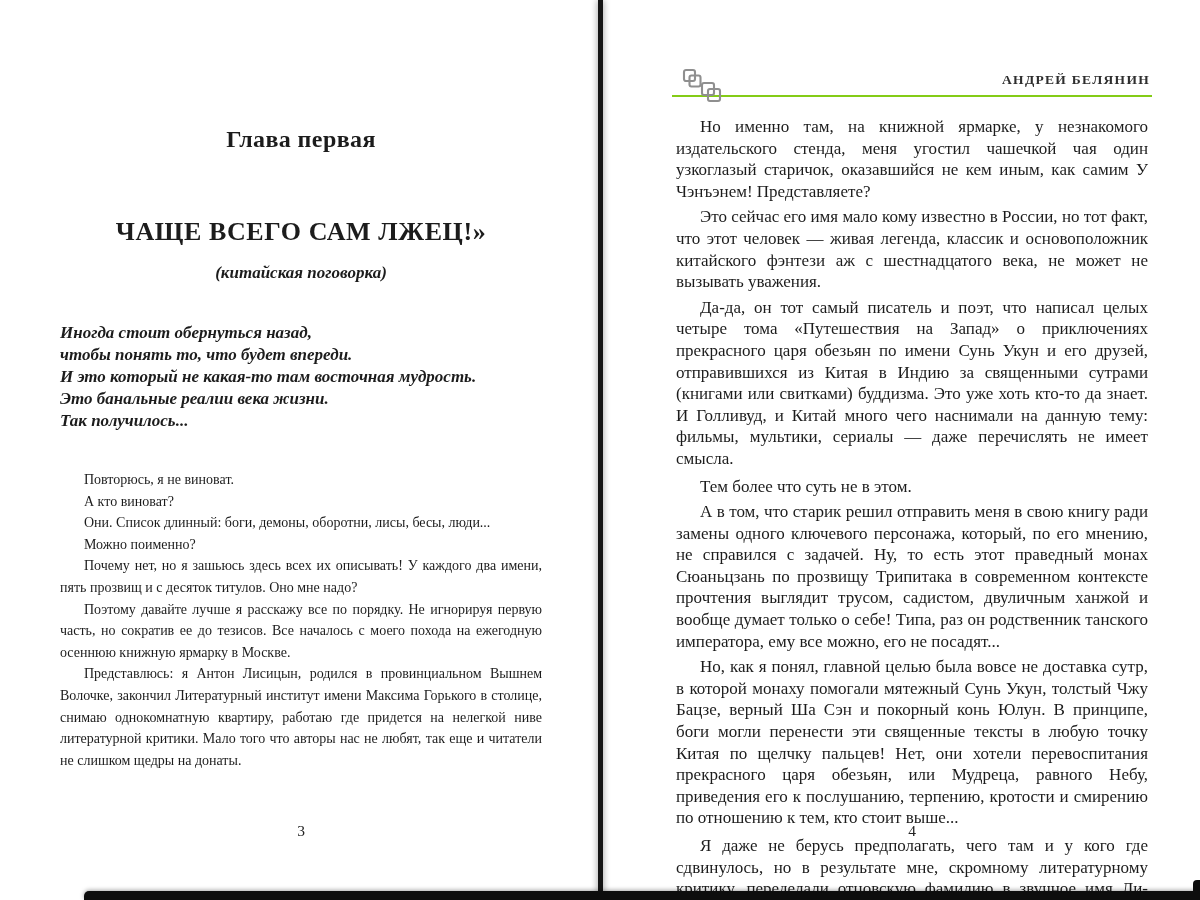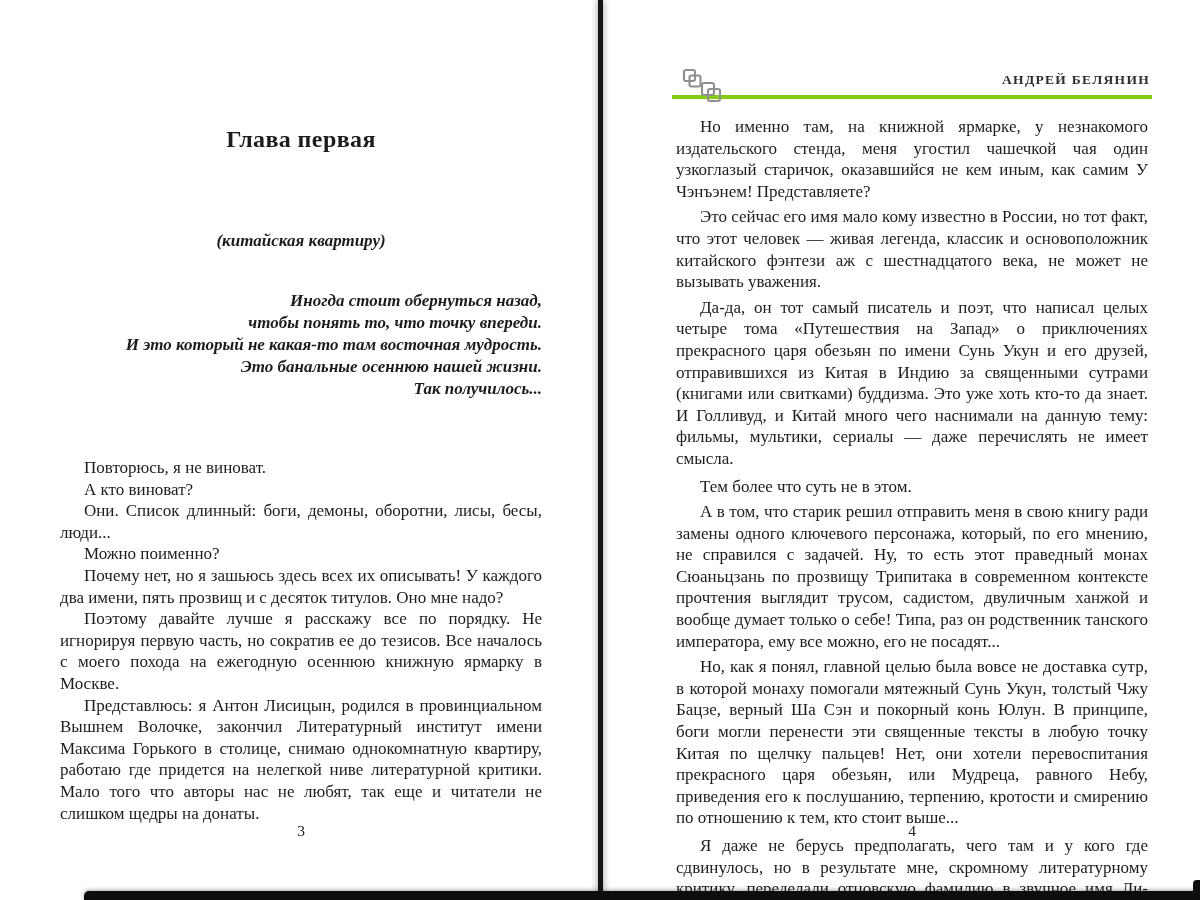--- a/index.html
+++ b/index.html
@@ -61,41 +61,41 @@
   }
   .subtitle {
     margin: 15px 0 0 0;
     text-align: center;
     font-size: 17px;
     font-weight: bold;
     font-style: italic;
   }
   .epigraph {
     margin: 39px 0 0 0;
-    text-align: right;
+    text-align: left;
     font-size: 17px;
     font-weight: bold;
     font-style: italic;
     line-height: 22px;
   }
   .body-text {
-    margin: 57px 0 0 0;
-    font-size: 17px;
+    margin: 37px 0 0 0;
+    font-size: 14px;
     line-height: 21.6px;
     text-align: justify;
     hyphens: auto;
   }
   .body-text p { margin: 0; text-indent: 24px; }
 
   
   .page-header {
     position: absolute;
     top: 66px; left: 0;
     width: 100%; height: 29px;
-    border-bottom: 4px solid #84cc16;
+    border-bottom: 2px solid #84cc16;
   }
   .author-name {
     position: absolute;
     right: 2px; top: 6px;
     font-size: 13.5px;
     font-weight: bold;
     letter-spacing: 1.3px;
     color: #2e2e2e;
   }
   .ornament {
@@ -129,29 +129,30 @@
 <body>
 
 <div class="scan">
 
   <div class="page page-left">
 
     <h2 class="chapter-heading">Глава первая</h2>
 
     <h1 class="book-title">
       <br>
+      <span>ЧАЩЕ ВСЕГО САМ ЛЖЕЦ!»</span>
     </h1>
 
-    <div class="subtitle">(китайская квартиру)</div>
+    <div class="subtitle">(китайская поговорка)</div>
 
     <div class="epigraph">
       <div>Иногда стоит обернуться назад,</div>
-      <div>чтобы понять то, что точку впереди.</div>
+      <div>чтобы понять то, что будет впереди.</div>
       <div>И это который не какая-то там восточная мудрость.</div>
-      <div>Это банальные осеннюю нашей жизни.</div>
+      <div>Это банальные реалии века жизни.</div>
       <div>Так получилось...</div>
     </div>
 
     <div class="body-text">
       <p>Повторюсь, я не виноват.</p>
       <p>А кто виноват?</p>
       <p>Они. Список длинный: боги, демоны, оборотни, лисы, бесы, люди...</p>
       <p>Можно поименно?</p>
       <p>Почему нет, но я зашьюсь здесь всех их описывать! У каждого два имени, пять прозвищ и с десяток титулов. Оно мне надо?</p>
       <p>Поэтому давайте лучше я расскажу все по порядку. Не игнорируя первую часть, но сократив ее до тезисов. Все началось с моего похода на ежегодную осеннюю книжную ярмарку в Москве.</p>

